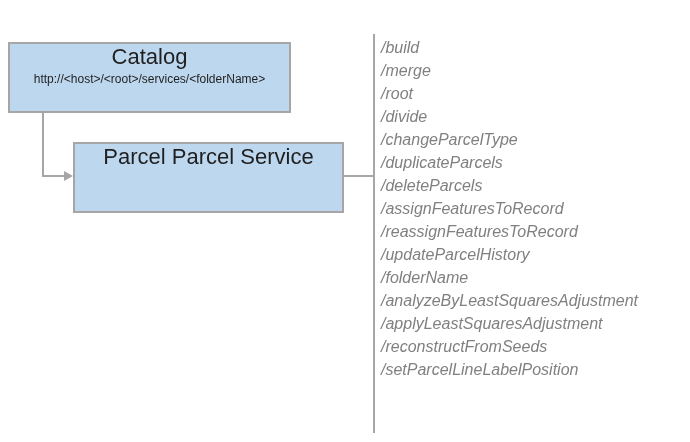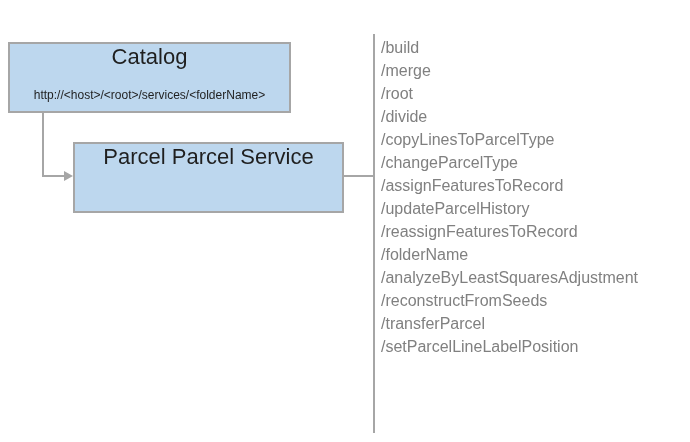--- a/index.html
+++ b/index.html
@@ -24,21 +24,21 @@
   .node-catalog { left: 8px; top: 42px; width: 283px; height: 71px; }
   .node-service { left: 73px; top: 142px; width: 271px; height: 71px; }
   .node-title {
     font-size: 22px;
     color: var(--title-text, #1f1f1f);
     line-height: 1.15;
   }
   .node-subtitle {
     font-size: 12px;
     color: var(--title-text, #1f1f1f);
-    margin-top: 19px;
+    margin-top: 3px;
     white-space: nowrap;
   }
   .line {
     position: absolute;
     background: var(--connector, #a6a6a6);
   }
   .conn-drop      { left: 42px;  top: 113px; width: 2px;  height: 64px; }
   .conn-elbow     { left: 42px;  top: 175px; width: 23px; height: 2px; }
   .conn-right     { left: 344px; top: 175px; width: 29px; height: 2px; }
   .divider        { left: 373px; top: 34px;  width: 2px;  height: 399px; }
@@ -53,20 +53,21 @@
     border-left: 9px solid var(--connector, #a6a6a6);
   }
   .endpoint-list {
     position: absolute;
     left: 381px;
     top: 36px;
     font-size: 16px;
     line-height: 23px;
     color: var(--endpoint-text, #808080);
     white-space: nowrap;
+    font-style: italic;
   }
 </style>
 </head>
 <body>
 
 <div class="canvas">
 
   <div class="node node-catalog">
     <div class="node-title">Catalog</div>
     <div class="node-subtitle">http://&lt;host&gt;/&lt;root&gt;/services/&lt;folderName&gt;</div>
@@ -82,25 +83,26 @@
 
   <div class="line conn-right"></div>
   <div class="line divider"></div>
 
   <div class="endpoint-list">
 
   <div>/build</div>
       <div>/merge</div>
       <div>/root</div>
       <div>/divide</div>
-      <div>/copyLinesToParcelType</div>
       <div>/changeParcelType</div>
+      <div>/duplicateParcels</div>
+      <div>/deleteParcels</div>
       <div>/assignFeaturesToRecord</div>
+      <div>/reassignFeaturesToRecord</div>
       <div>/updateParcelHistory</div>
-      <div>/reassignFeaturesToRecord</div>
       <div>/folderName</div>
       <div>/analyzeByLeastSquaresAdjustment</div>
+      <div>/applyLeastSquaresAdjustment</div>
       <div>/reconstructFromSeeds</div>
-      <div>/transferParcel</div>
       <div>/setParcelLineLabelPosition</div>
     </div>
 
 </div>
 
 </body></html>

